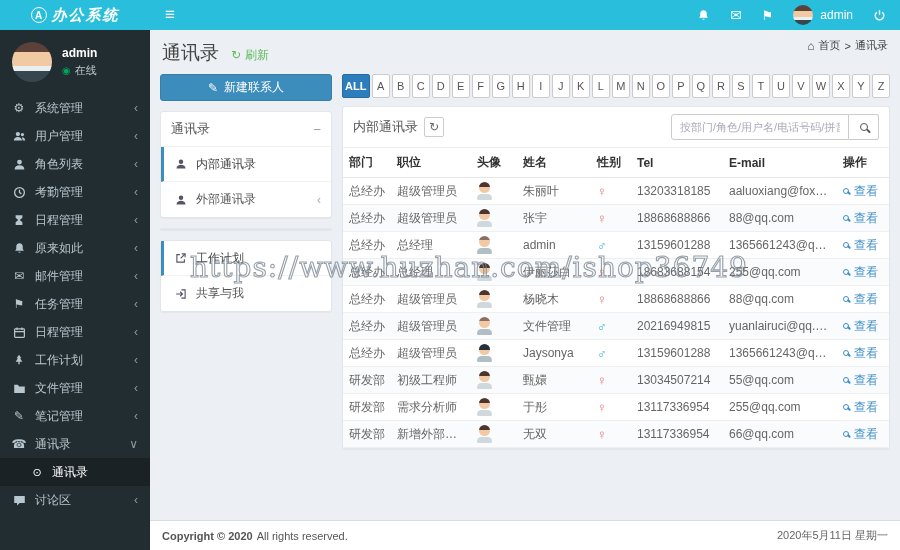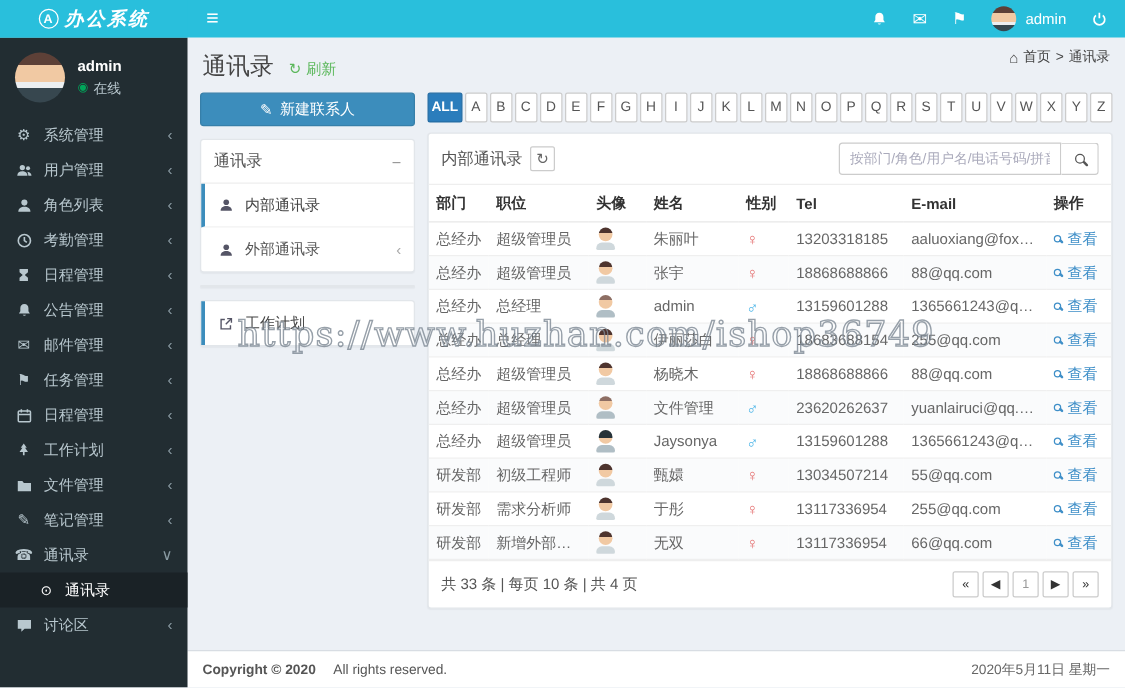--- a/index.html
+++ b/index.html
@@ -100,21 +100,21 @@
   .view-link .mag::after{width:4px;right:-3px;bottom:-1px}
   
   .pgbar{display:flex;align-items:center;padding:8px 10px;border-top:1px solid #eee}
   .pginfo{font-size:12px;color:#555}
   .pgbtns{margin-left:auto;display:flex;gap:3px}
   .pgb{min-width:21px;height:21px;border:1px solid #ccc;border-radius:2px;background:#fff;display:flex;align-items:center;justify-content:center;font-size:10px;color:#333;cursor:pointer;padding:0 3px}
   .pgb.current{color:#999}
   
   .pfooter{position:absolute;left:150px;right:0;bottom:0;height:30px;background:#fff;border-top:1px solid #d8dde3;display:flex;align-items:center;padding:0 12px;font-size:11px;color:#555;z-index:10}
   .pfooter .fright{margin-left:auto;color:#666}
-  .fstrong{font-weight:bold;margin-right:14px}
+  .fstrong{font-weight:bold;margin-right:4px}
   
   .watermark{position:absolute;left:190px;top:251px;font-family:"DejaVu Serif",serif;font-size:28px;letter-spacing:1px;color:transparent;-webkit-text-stroke:1.1px rgba(125,136,148,.8);white-space:nowrap;z-index:40;pointer-events:none}
 </style>
 </head>
 <body>
 
 <header class="topbar">
   <div class="logo">
     <span class="logo-badge">A</span>
     <span class="logo-text">办公系统</span>
@@ -206,21 +206,21 @@
       <span class="mlabel">日程管理</span>
       <span class="mchev">‹</span>
     </div>
     <div class="mi">
       <span class="mic">
           <svg class="ic" width="13" height="13" viewBox="0 0 16 16" fill="currentColor">
             <path d="M8 1.5c-2.5 0-4 1.8-4 4.2v3L2.6 10.8h10.8L12 8.7v-3c0-2.4-1.5-4.2-4-4.2z"></path>
             <path d="M6.4 12a1.7 1.7 0 0 0 3.2 0z"></path>
           </svg>
         </span>
-      <span class="mlabel">公告管理</span>
+      <span class="mlabel">原来如此</span>
       <span class="mchev">‹</span>
     </div>
     <div class="mi">
       <span class="mic">✉</span>
       <span class="mlabel">邮件管理</span>
       <span class="mchev">‹</span>
     </div>
     <div class="mi">
       <span class="mic">⚑</span>
       <span class="mlabel">任务管理</span>
@@ -338,20 +338,29 @@
       <div class="panel">
         <div class="pitem active">
           <span class="mic">
               <svg class="ic" width="12" height="12" viewBox="0 0 16 16" fill="none" stroke="currentColor" stroke-width="1.5">
                 <path d="M6.5 3.5H2.5v10h10V9.5"></path>
                 <path d="M9 2.5h4.5V7"></path>
                 <path d="M13.3 2.7L7.5 8.5"></path>
               </svg>
             </span>
           <span>工作计划</span>
+        </div>
+        <div class="pitem">
+          <span class="mic">
+              <svg class="ic" width="12" height="12" viewBox="0 0 16 16" fill="none" stroke="currentColor" stroke-width="1.5">
+                <path d="M8.5 2.5h5v11h-5"></path>
+                <path d="M1.5 8h8M6.8 5l3.2 3-3.2 3"></path>
+              </svg>
+            </span>
+          <span>共享与我</span>
         </div>
       </div>
     </div>
 
     <div class="rcol">
       <div class="alpha">
         <span class="abtn active">ALL</span>
         <span class="abtn">A</span>
         <span class="abtn">B</span>
         <span class="abtn">C</span>
@@ -470,21 +479,21 @@
                     <span class="mag"></span>
                     <span>查看</span>
                   </a></td>
             </tr>
             <tr>
               <td>总经办</td>
               <td>超级管理员</td>
               <td><span class="avatar" data-av="male"></span></td>
               <td>文件管理</td>
               <td><span class="gender" data-g="male">♂</span></td>
-              <td>23620262637</td>
+              <td>20216949815</td>
               <td>yuanlairuci@qq.com</td>
               <td><a class="view-link">
                     <span class="mag"></span>
                     <span>查看</span>
                   </a></td>
             </tr>
             <tr>
               <td>总经办</td>
               <td>超级管理员</td>
               <td><span class="avatar" data-av="hat"></span></td>
@@ -532,30 +541,20 @@
               <td>13117336954</td>
               <td>66@qq.com</td>
               <td><a class="view-link">
                     <span class="mag"></span>
                     <span>查看</span>
                   </a></td>
             </tr>
           </tbody>
         </table>
 
-        <div class="pgbar">
-          <span class="pginfo">共 33 条 | 每页 10 条 | 共 4 页</span>
-          <span class="pgbtns">
-            <span class="pgb">«</span>
-            <span class="pgb">◀</span>
-            <span class="pgb current">1</span>
-            <span class="pgb">▶</span>
-            <span class="pgb">»</span>
-          </span>
-        </div>
       </div>
     </div>
   </div>
 </main>
 
 <footer class="pfooter">
   <span>
     <span class="fstrong">Copyright © 2020</span><span>All rights reserved.</span>
   </span>
   <span class="fright">2020年5月11日 星期一</span>

